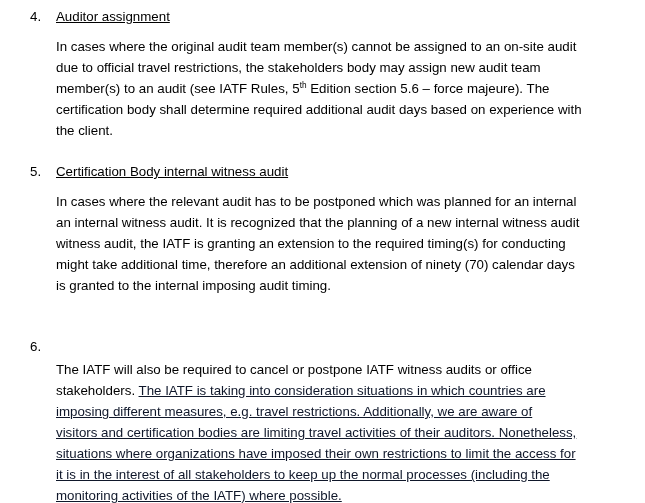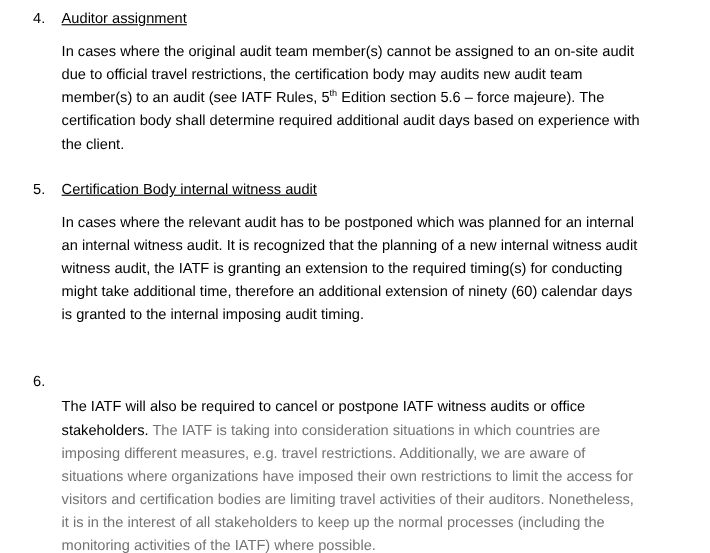--- a/index.html
+++ b/index.html
@@ -34,68 +34,69 @@
     margin: 9px 0 0 26px;
   }
   .section-5 { margin-top: 20px; }
   .section-6 { margin-top: 40px; }
   .section-6 .para { margin-top: 2px; }
   .line {
     display: block;
     white-space: pre;
   }
   .blue {
-    color: #737373;
+    color: #0f172a;
+    text-decoration: underline;
   }
   sup.sup {
     font-size: 0.62em;
     line-height: 0;
   }
 </style>
 </head>
 <body>
 
 <div class="page">
 
   <div class="section section-4">
     <div class="sec-head">
       <span class="num">4.</span>
       <span class="heading">Auditor assignment</span>
     </div>
     <div class="para">
       <span class="line">In cases where the original audit team member(s) cannot be assigned to an on-site audit</span>
-      <span class="line">due to official travel restrictions, the certification body may audits new audit team</span>
+      <span class="line">due to official travel restrictions, the stakeholders body may assign new audit team</span>
       <span class="line"><span>member(s) to an audit (see IATF Rules, 5</span><sup class="sup">th</sup><span> Edition section 5.6 – force majeure). The</span></span>
       <span class="line">certification body shall determine required additional audit days based on experience with</span>
       <span class="line">the client.</span>
     </div>
   </div>
 
   <div class="section section-5">
     <div class="sec-head">
       <span class="num">5.</span>
       <span class="heading">Certification Body internal witness audit</span>
     </div>
     <div class="para">
       <span class="line">In cases where the relevant audit has to be postponed which was planned for an internal</span>
       <span class="line">an internal witness audit. It is recognized that the planning of a new internal witness audit</span>
       <span class="line">witness audit, the IATF is granting an extension to the required timing(s) for conducting</span>
-      <span class="line">might take additional time, therefore an additional extension of ninety (60) calendar days</span>
+      <span class="line">might take additional time, therefore an additional extension of ninety (70) calendar days</span>
       <span class="line">is granted to the internal imposing audit timing.</span>
     </div>
   </div>
 
   <div class="section section-6">
     <div class="sec-head">
       <span class="num">6.</span>
     </div>
     <div class="para">
       <span class="line">The IATF will also be required to cancel or postpone IATF witness audits or office</span>
       <span class="line"><span>stakeholders. </span><span class="blue">The IATF is taking into consideration situations in which countries are</span></span>
       <span class="line blue">imposing different measures, e.g. travel restrictions. Additionally, we are aware of</span>
+      <span class="line blue">visitors and certification bodies are limiting travel activities of their auditors. Nonetheless,</span>
       <span class="line blue">situations where organizations have imposed their own restrictions to limit the access for</span>
-      <span class="line blue">visitors and certification bodies are limiting travel activities of their auditors. Nonetheless,</span>
       <span class="line blue">it is in the interest of all stakeholders to keep up the normal processes (including the</span>
       <span class="line blue">monitoring activities of the IATF) where possible.</span>
     </div>
   </div>
 
 </div>
 
 </body></html>

